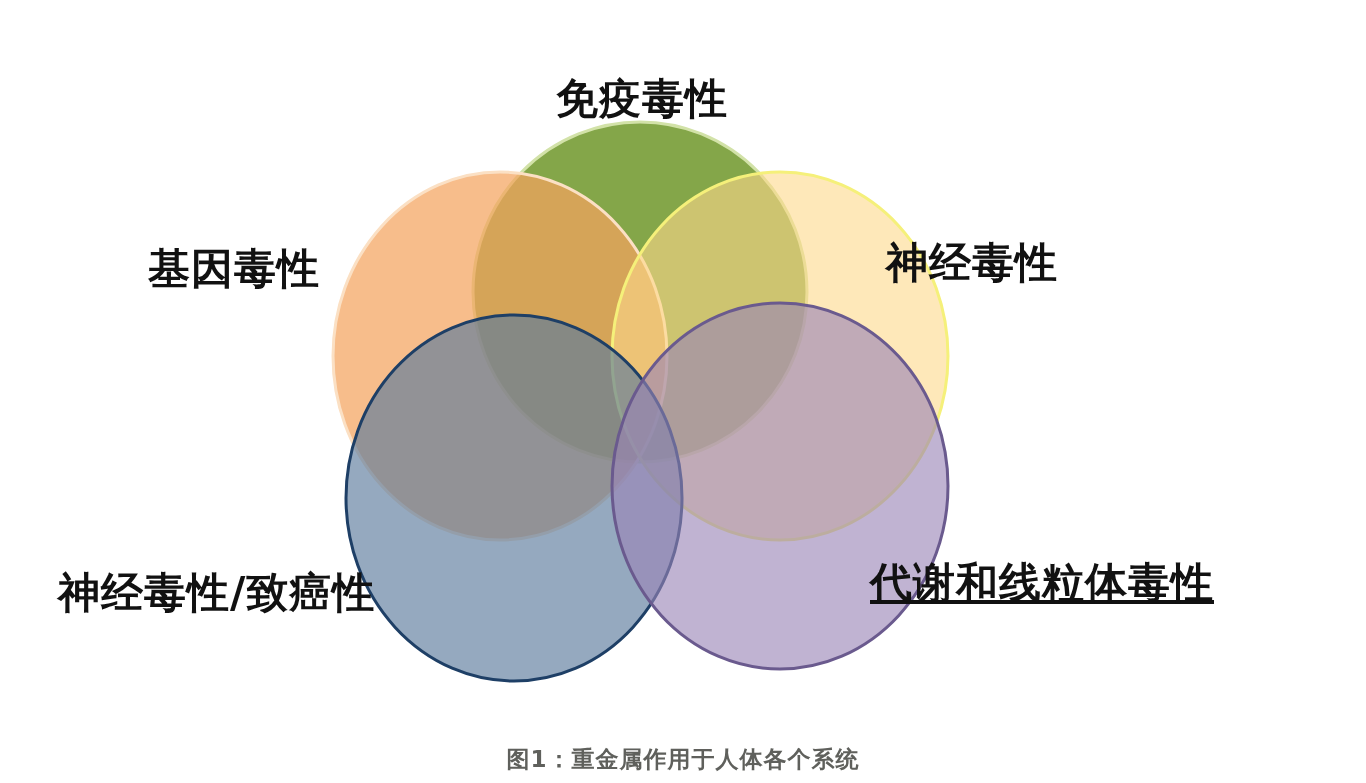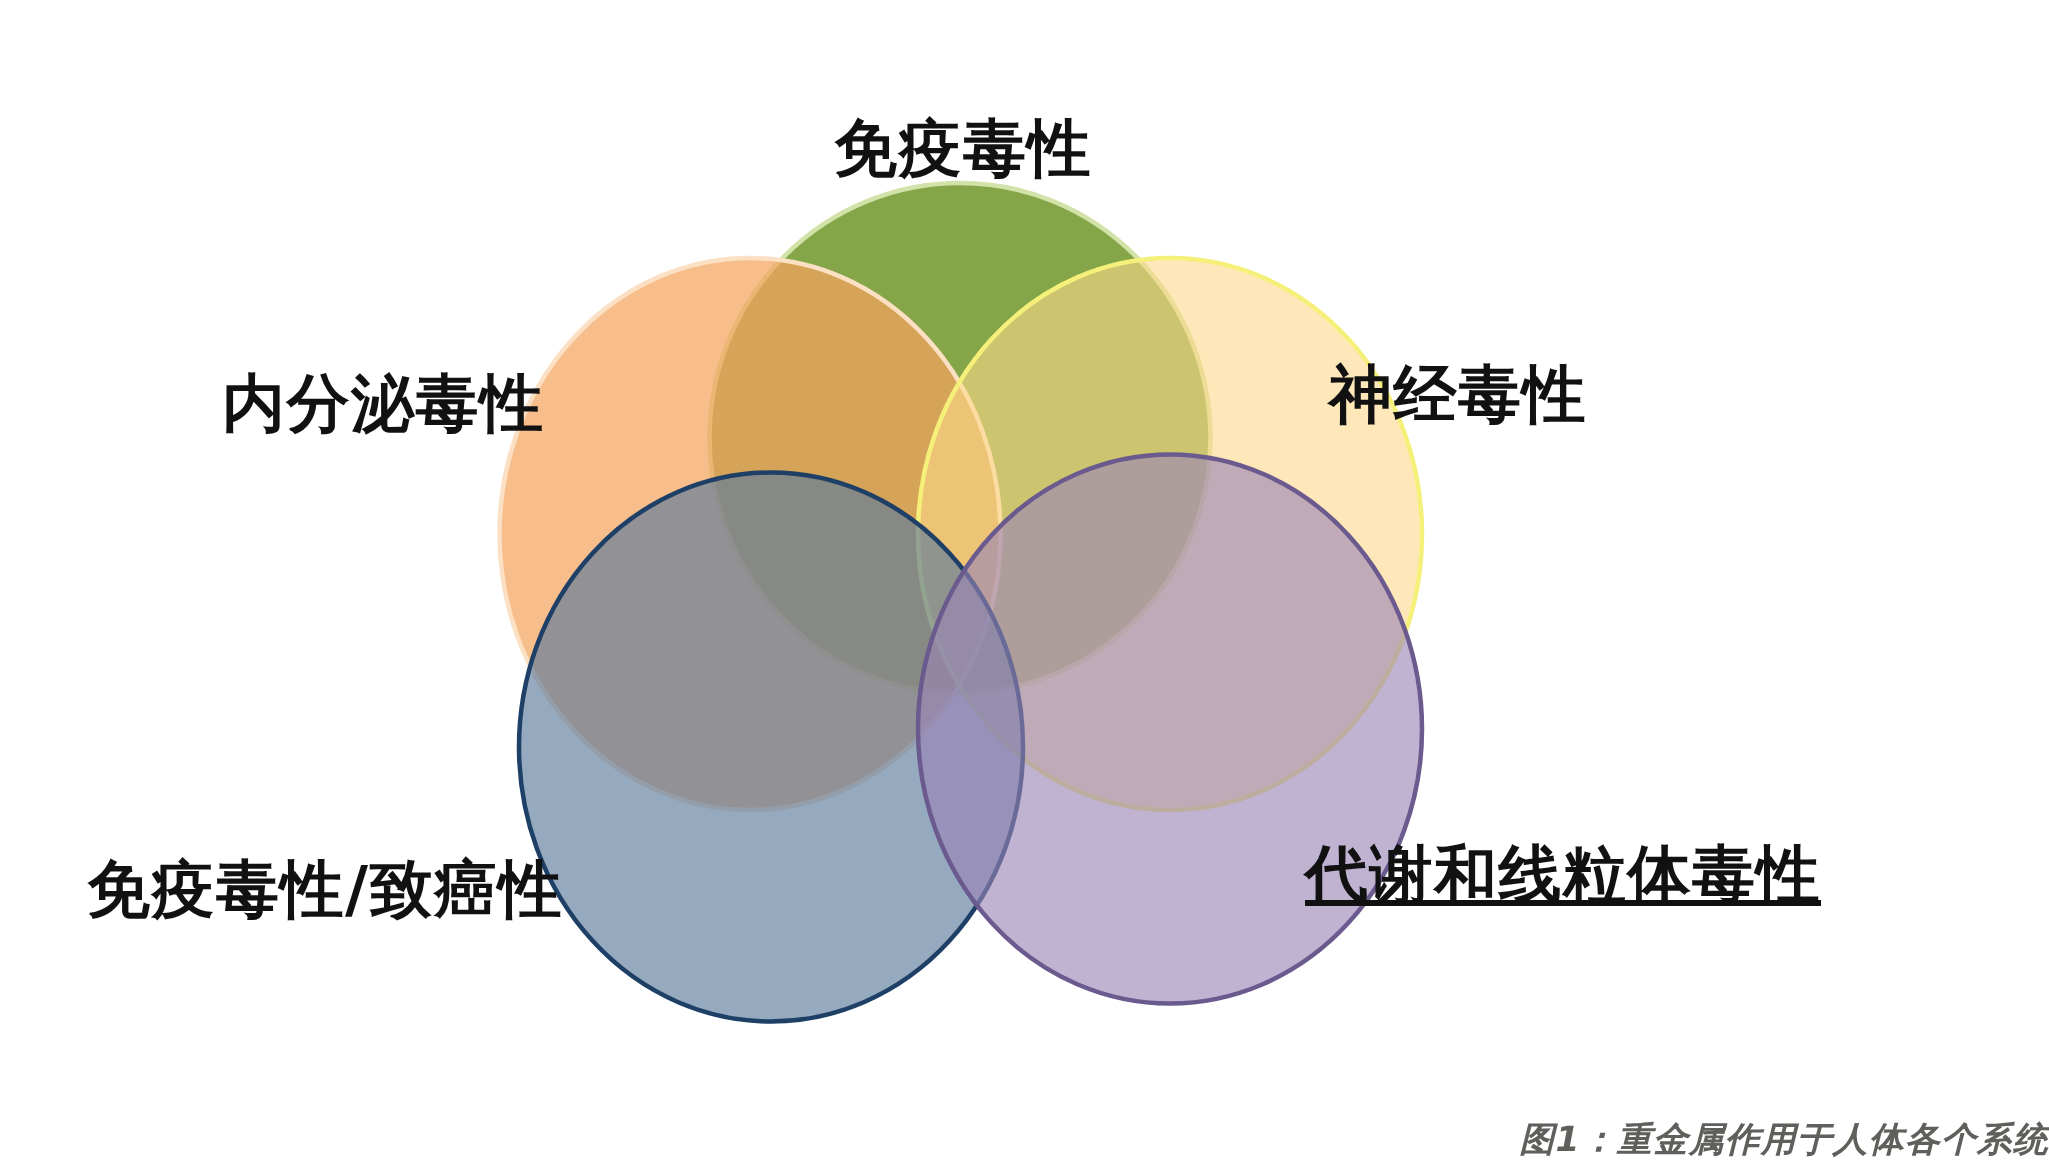--- a/index.html
+++ b/index.html
@@ -1,30 +1,30 @@
 <!DOCTYPE html>
 <html><head>
 <meta charset="utf-8">
 <style>
   html,body{margin:0;padding:0;background:#ffffff;}
   body{width:1366px;height:783px;position:relative;overflow:hidden;font-family:"DejaVu Sans","Liberation Sans",sans-serif;}
   #venn{position:absolute;left:0;top:0;}
   .label{position:absolute;font-size:42px;font-weight:bold;color:#111111;white-space:nowrap;letter-spacing:1px;line-height:1;}
-  .caption{position:absolute;left:0;width:1366px;top:744px;text-align:right;font-size:23px;font-weight:bold;color:#5f605c;letter-spacing:1px;font-style:italic;}
+  .caption{position:absolute;left:0;width:1366px;top:744px;text-align:center;font-size:23px;font-weight:bold;color:#5f605c;letter-spacing:1px;}
 </style>
 </head>
 <body>
 
 <svg id="venn" width="1366" height="783">
   <ellipse cx="640" cy="292" rx="167" ry="170" fill="#7a9e3a" fill-opacity="0.92" stroke="#d2e2a8" stroke-width="3"></ellipse>
   <ellipse cx="500" cy="356" rx="167" ry="184" fill="#f4a35e" fill-opacity="0.72" stroke="#fbe0c4" stroke-width="3"></ellipse>
   <ellipse cx="780" cy="356" rx="168" ry="184" fill="#fdd98a" fill-opacity="0.6" stroke="#f5f07a" stroke-width="3"></ellipse>
   <ellipse cx="514" cy="498" rx="168" ry="183" fill="#5c7b9c" fill-opacity="0.65" stroke="#1e3f66" stroke-width="3"></ellipse>
   <ellipse cx="780" cy="486" rx="168" ry="183" fill="#9a85b6" fill-opacity="0.62" stroke="#6a5a8e" stroke-width="3"></ellipse>
 </svg>
 
 <div class="label" style="left:556px;top:78px;">免疫毒性</div>
-<div class="label" style="left:148px;top:248px;">内分泌毒性</div>
+<div class="label" style="left:148px;top:248px;">基因毒性</div>
 <div class="label" style="left:886px;top:242px;">神经毒性</div>
-<div class="label" style="left:58px;top:572px;">免疫毒性/致癌性</div>
+<div class="label" style="left:58px;top:572px;">神经毒性/致癌性</div>
 <div class="label" style="left:870px;top:562px;text-decoration:underline;">代谢和线粒体毒性</div>
 
 <div class="caption">图1：重金属作用于人体各个系统</div>
 
 </body></html>

